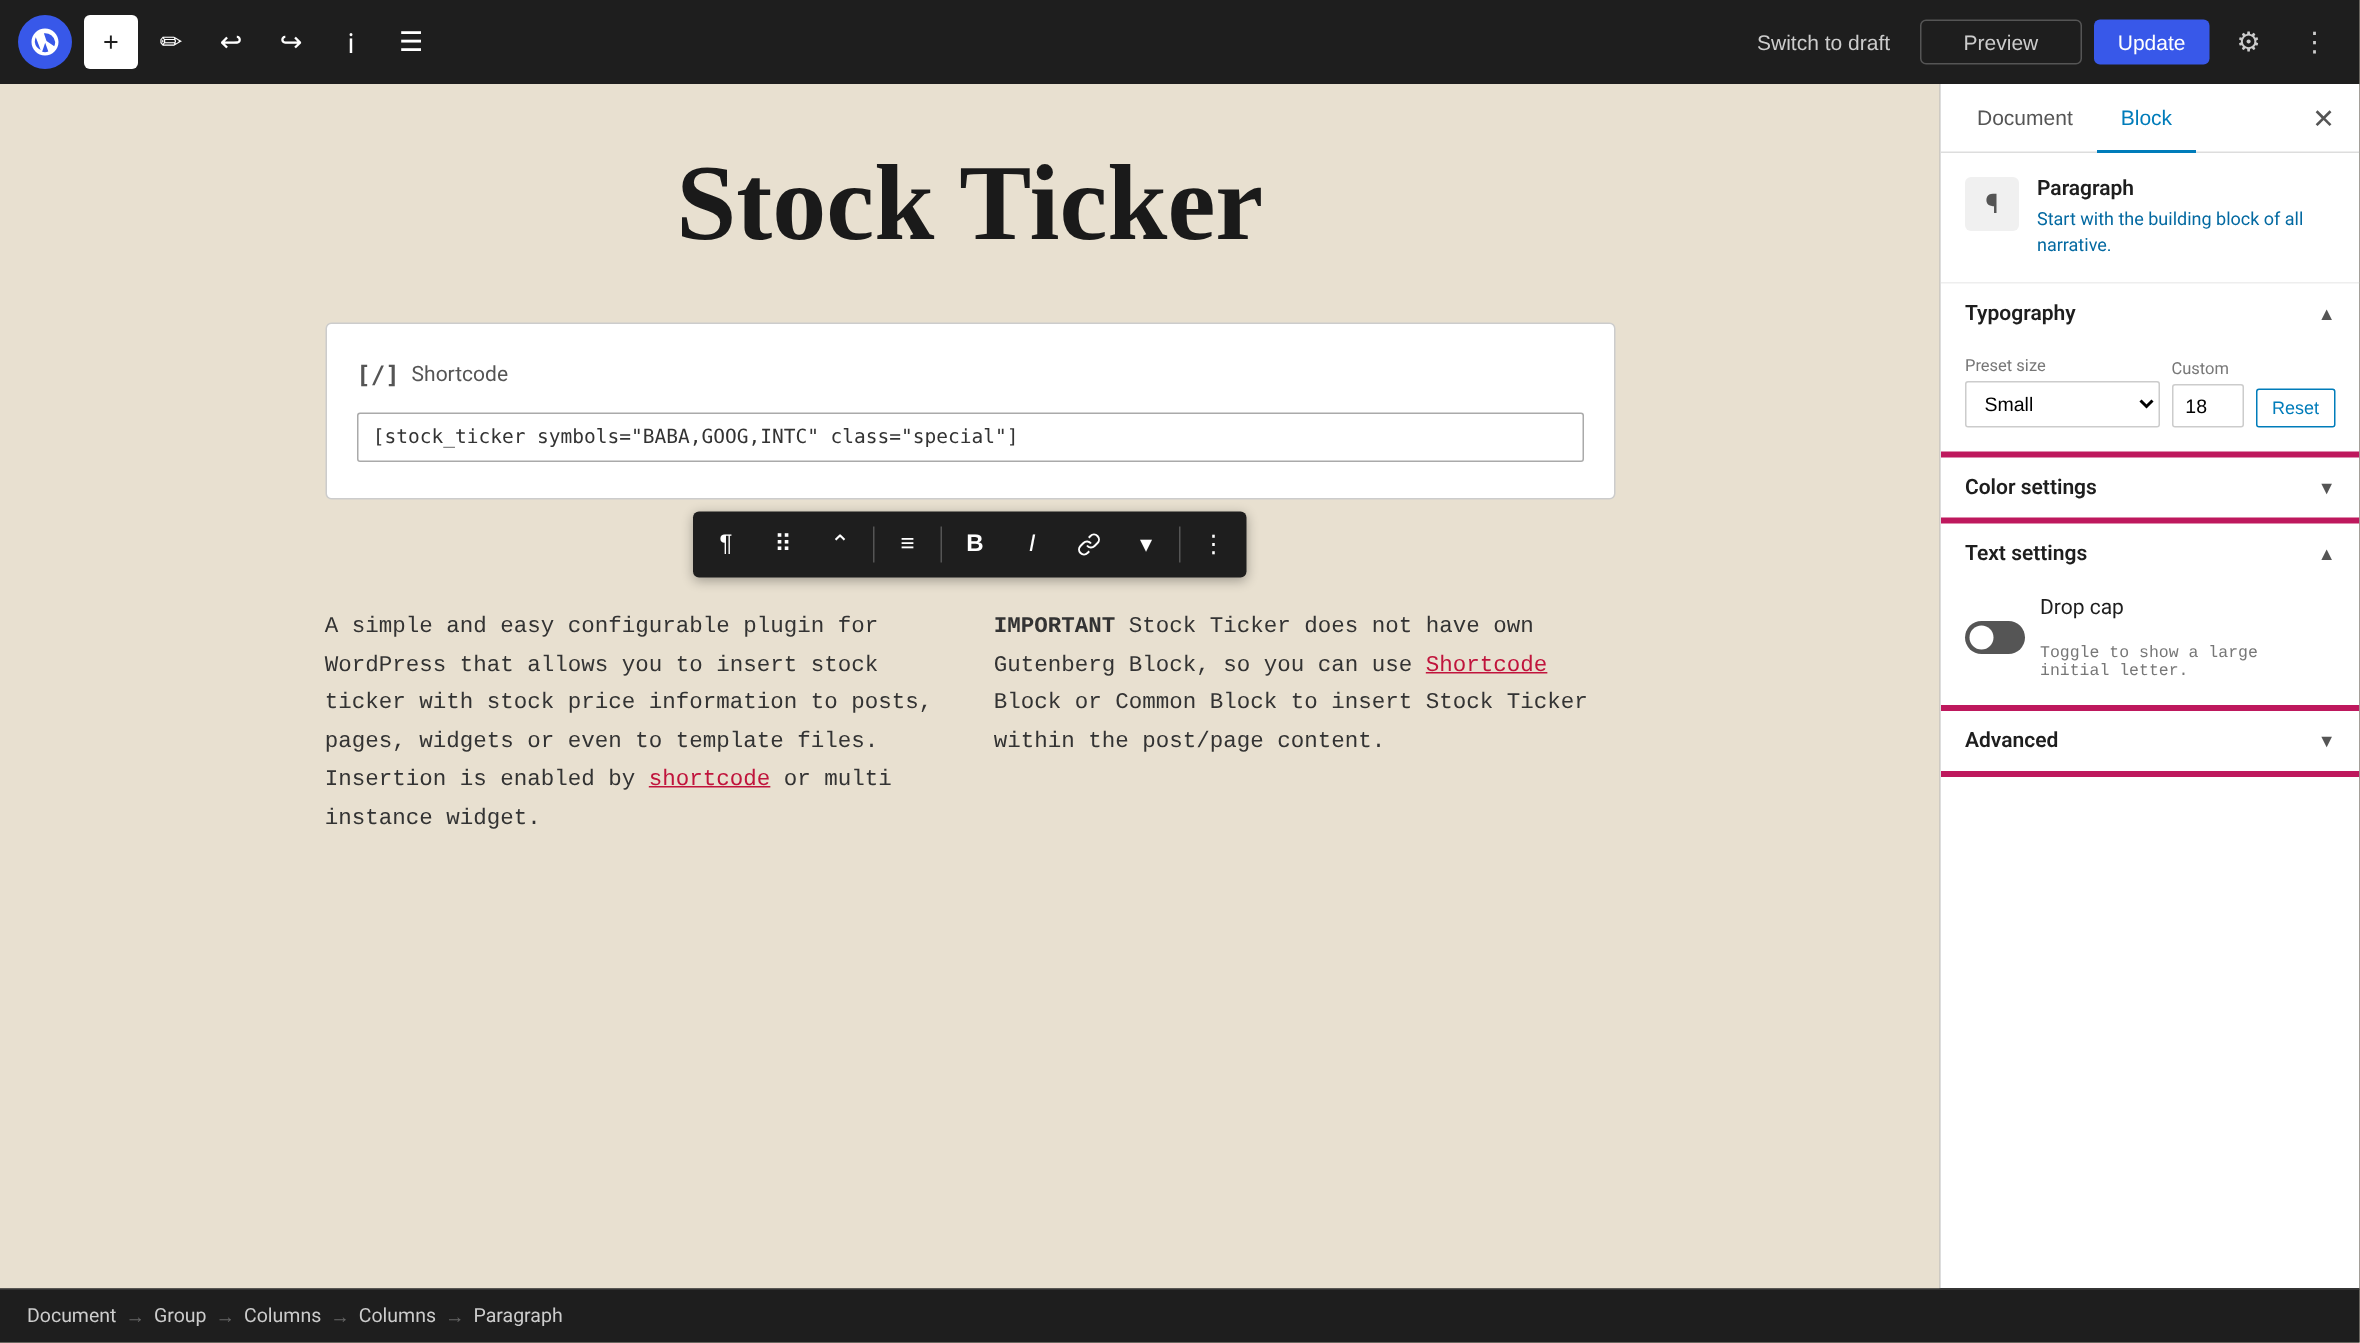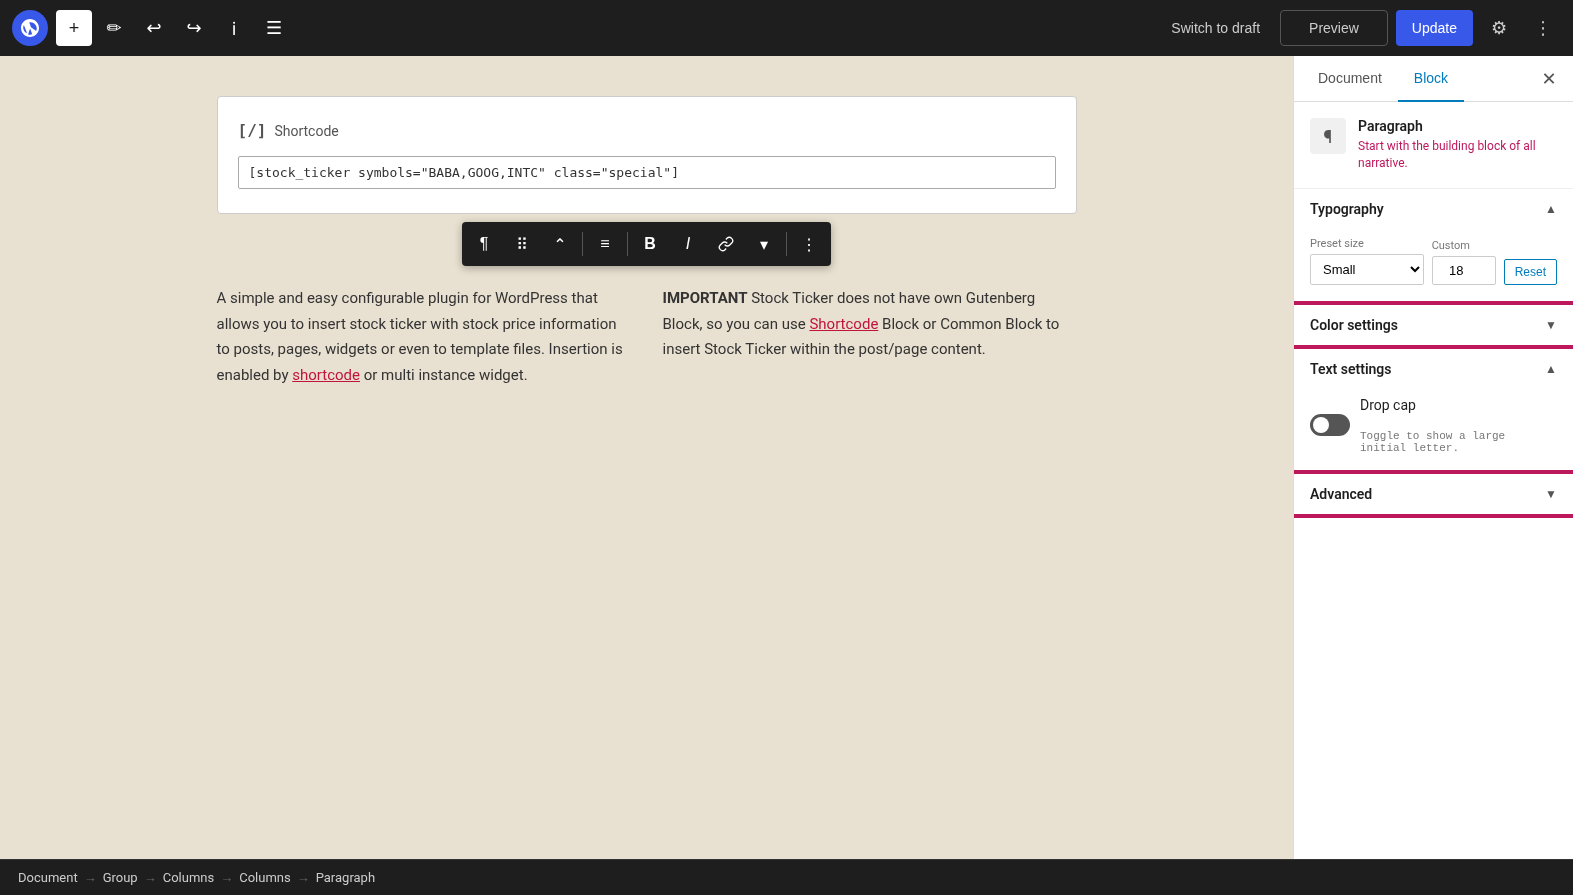--- a/index.html
+++ b/index.html
@@ -33,20 +33,21 @@
       border-radius: 4px;
       color: #fff;
       cursor: pointer;
       display: flex; align-items: center; justify-content: center;
       font-size: 18px;
     }
     .toolbar-btn.active { background: #fff; color: #1e1e1e; }
     .toolbar-spacer { flex: 1; }
     .top-right-actions {
       display: flex;
+      align-items: center;
       gap: 8px;
     }
     .switch-draft-btn {
       background: none;
       border: none;
       color: #ccc;
       font-size: 14px;
       cursor: pointer;
       padding: 6px 12px;
     }
@@ -187,20 +188,21 @@
     .float-divider { width: 1px; height: 24px; background: #555; margin: 0 2px; }
     .float-btn-bold { font-weight: bold; }
     .float-btn-italic { font-style: italic; }
 
     
     .content-columns {
       display: grid;
       grid-template-columns: 1fr 1fr;
       gap: 32px;
       margin-top: 17px;
+      font-family: Liberation Mono, monospace;
     }
     .content-col p {
       font-size: 15px;
       line-height: 1.7;
       color: #333;
     }
     .content-col a {
       color: #c0143c;
       text-decoration: underline;
     }
@@ -267,21 +269,21 @@
       flex-shrink: 0;
     }
     .block-info-text h3 {
       font-size: 14px;
       font-weight: 600;
       margin-bottom: 4px;
       color: #1e1e1e;
     }
     .block-info-text p {
       font-size: 12px;
-      color: #be185d;
+      color: #0369a1;
       line-height: 1.4;
     }
 
     
     .panel-section {
       border-bottom: 4px solid #be185d;
     }
     .panel-section-header {
       display: flex;
       align-items: center;
@@ -313,21 +315,21 @@
       width: 100%;
       border: 1px solid #ccc;
       border-radius: 2px;
       padding: 6px 8px;
       font-size: 13px;
       background: #fff;
       cursor: pointer;
       appearance: auto;
     }
     .custom-input {
-      width: 64px;
+      width: 48px;
       border: 1px solid #ccc;
       border-radius: 2px;
       padding: 6px 6px;
       font-size: 13px;
       text-align: center;
     }
     .reset-btn {
       background: none;
       border: 1px solid #007cba;
       color: #007cba;
@@ -408,20 +410,21 @@
     <button class="update-btn">Update</button>
     <button class="settings-btn" title="Settings">⚙</button>
     <button class="more-btn" title="More options">⋮</button>
   </div>
 </div>
 
 <div class="main-area">
 
   <div class="editor-area">
     <div class="editor-content">
+      <h1 class="page-title">Stock Ticker</h1>
 
 
       <div class="shortcode-block">
         <div class="shortcode-header">
           <span class="shortcode-icon">[/]</span>
           <span>Shortcode</span>
         </div>
         <input class="shortcode-input" type="text" value="[stock_ticker symbols=&quot;BABA,GOOG,INTC&quot; class=&quot;special&quot;]" style="">
       </div>
 

